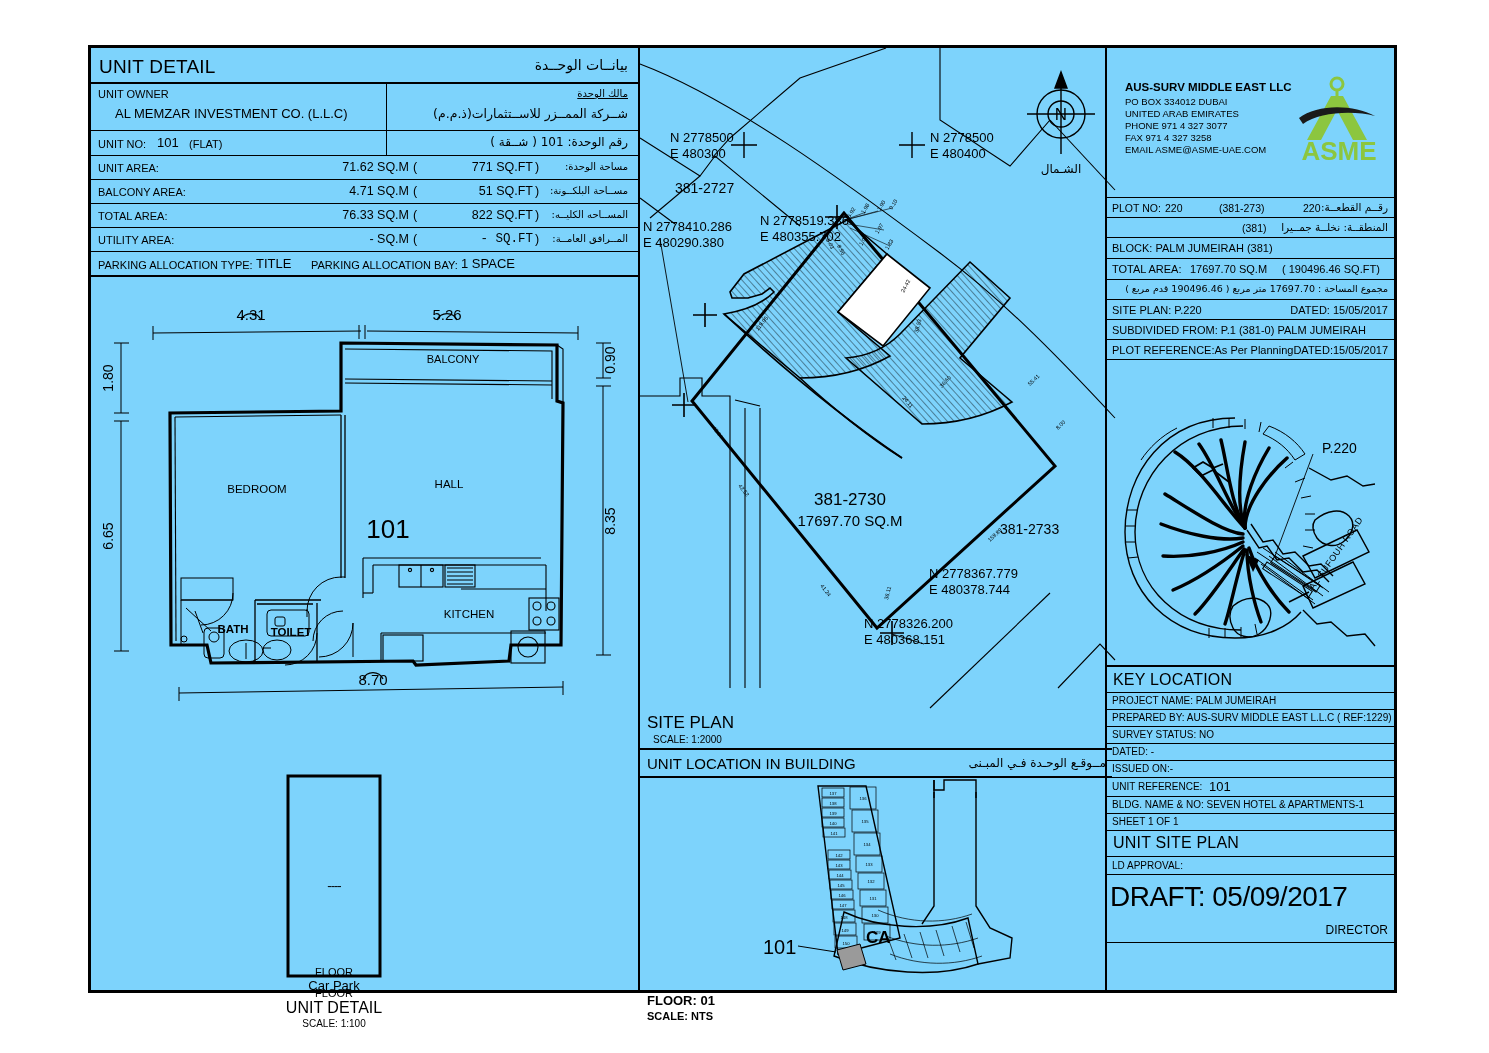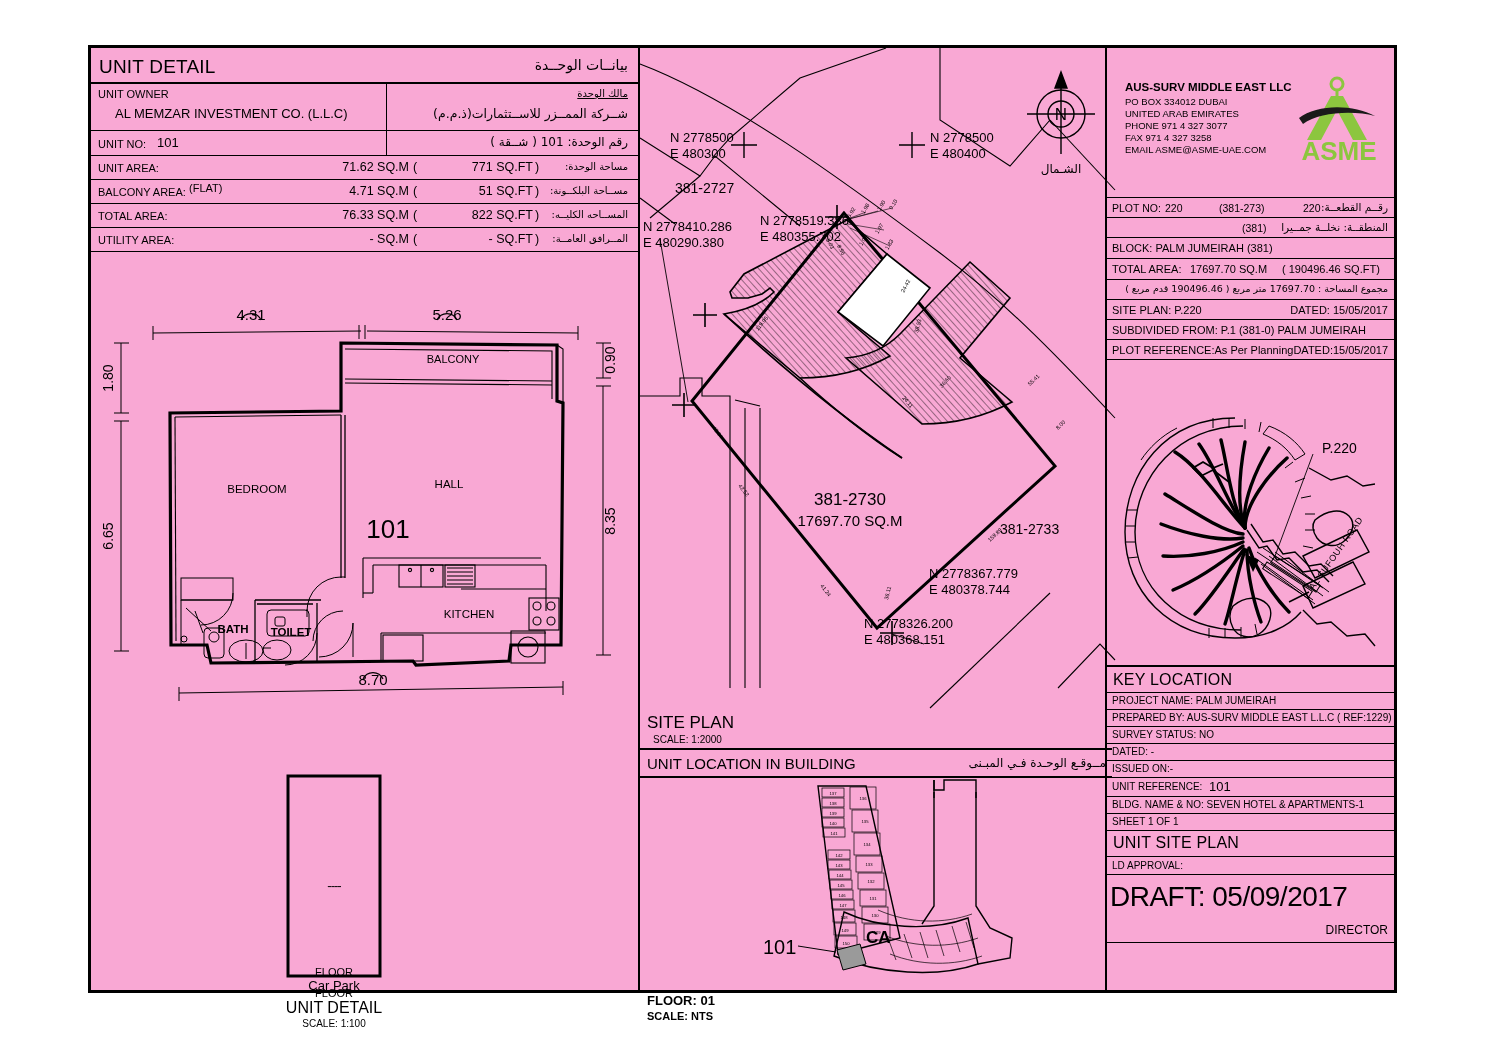--- a/index.html
+++ b/index.html
@@ -2,21 +2,21 @@
 <html><head>
 <meta charset="utf-8">
 <style>
   html,body{margin:0;padding:0;background:#ffffff;}
   body{font-family:"Liberation Sans", sans-serif;color:#000;}
   #sheet{position:relative;width:1489px;height:1053px;background:#fff;overflow:hidden;}
 
   
   #frame{
     position:absolute;left:88px;top:45px;width:1309px;height:948px;
-    border:3px solid #000;box-sizing:border-box;background:#f9a8d4;
+    border:3px solid #000;box-sizing:border-box;background:#7dd3fc;
   }
 
   
   .abs{position:absolute;}
   .ln{position:absolute;background:#000;}
   .hline{height:1px;}
   .vline{width:1px;}
 
   .lbl{font-size:11px;line-height:12px;white-space:nowrap;}
   .ar{font-family:"DejaVu Sans", sans-serif;font-size:12px;direction:rtl;white-space:nowrap;}
@@ -58,21 +58,21 @@
         <div class="tdl lbl" style="top:4px;left:7px;">UNIT OWNER</div>
         <div class="tdl lbl" style="top:24px;left:24px;font-size:13px;">AL MEMZAR INVESTMENT CO. (L.L.C)</div>
         <div class="tdr ar-sm" style="top:4px;right:10px;text-decoration:underline;">مالك الوحدة</div>
         <div class="tdr ar" style="top:22px;right:10px;font-size:12.5px;">شــركة الممــزر للاســتثمارات(ذ.م.م)</div>
       </div>
 
       <div class="row" style="top:83px;height:25px;">
         <div class="ln vline" style="left:295px;top:0;height:25px;"></div>
         <div class="tdl lbl" style="top:7px;left:7px;">UNIT NO:</div>
         <div class="tdl" style="top:4px;left:66px;font-size:13px;">101</div>
-        <div class="tdl lbl" style="top:7px;left:98px;margin-top:44px;">(FLAT)</div>
+        <div class="tdl lbl" style="top:7px;left:98px;">(FLAT)</div>
         <div class="tdr ar" style="top:4px;right:10px;">رقم الوحدة:    101    ( شــقة )</div>
       </div>
 
       <div class="row" style="top:108px;height:24px;">
         <div class="tdl lbl" style="top:6px;left:7px;">UNIT AREA:</div>
         <div class="tdl" style="top:4px;left:208px;width:110px;text-align:right;font-size:12.5px;">71.62 SQ.M</div>
         <div class="tdl" style="top:4px;left:322px;font-size:12.5px;">(</div>
         <div class="tdl" style="top:4px;left:336px;width:106px;text-align:right;font-size:12.5px;">771 SQ.FT</div>
         <div class="tdl" style="top:4px;left:444px;font-size:12.5px;">)</div>
         <div class="tdr ar-sm" style="top:5px;right:10px;">مساحة الوحدة:</div>
@@ -93,25 +93,31 @@
         <div class="tdl" style="top:4px;left:322px;font-size:12.5px;">(</div>
         <div class="tdl" style="top:4px;left:336px;width:106px;text-align:right;font-size:12.5px;">822 SQ.FT</div>
         <div class="tdl" style="top:4px;left:444px;font-size:12.5px;">)</div>
         <div class="tdr ar-sm" style="top:5px;right:10px;">المســاحه الكليــه:</div>
       </div>
 
       <div class="row" style="top:180px;height:24px;">
         <div class="tdl lbl" style="top:6px;left:7px;">UTILITY AREA:</div>
         <div class="tdl" style="top:4px;left:208px;width:110px;text-align:right;font-size:12.5px;">- SQ.M</div>
         <div class="tdl" style="top:4px;left:322px;font-size:12.5px;">(</div>
-        <div class="tdl" style="top:4px;left:336px;width:106px;text-align:right;font-size:12.5px;">- SQ.FT</div>
+        <div class="tdl" style="top:4px;left:336px;width:106px;text-align:right;font-size:12.5px;font-family:Liberation Mono, monospace;">- SQ.FT</div>
         <div class="tdl" style="top:4px;left:444px;font-size:12.5px;">)</div>
         <div class="tdr ar-sm" style="top:5px;right:10px;">المــرافق العامــة:</div>
       </div>
 
+      <div class="row" style="top:204px;height:25px;border-bottom:2px solid #000;">
+        <div class="tdl lbl" style="top:7px;left:7px;">PARKING ALLOCATION TYPE:</div>
+        <div class="tdl" style="top:4px;left:165px;font-size:13px;">TITLE</div>
+        <div class="tdl lbl" style="top:7px;left:220px;">PARKING ALLOCATION BAY:</div>
+        <div class="tdl" style="top:4px;left:370px;font-size:13px;">1 SPACE</div>
+      </div>
     </div>
 
     <div class="ln vline" style="left:547px;top:0;height:942px;width:2px;"></div>
 
     <svg class="abs" style="left:0px;top:245px;" width="547" height="450" viewBox="0 0 547 450">
       <g fill="none" stroke="#000" stroke-width="1">
 
         <path d="M 62 40 L 270 38"></path>
         <path d="M 62 33 L 62 47"></path>
         <path d="M 268 32 L 268 46"></path>

